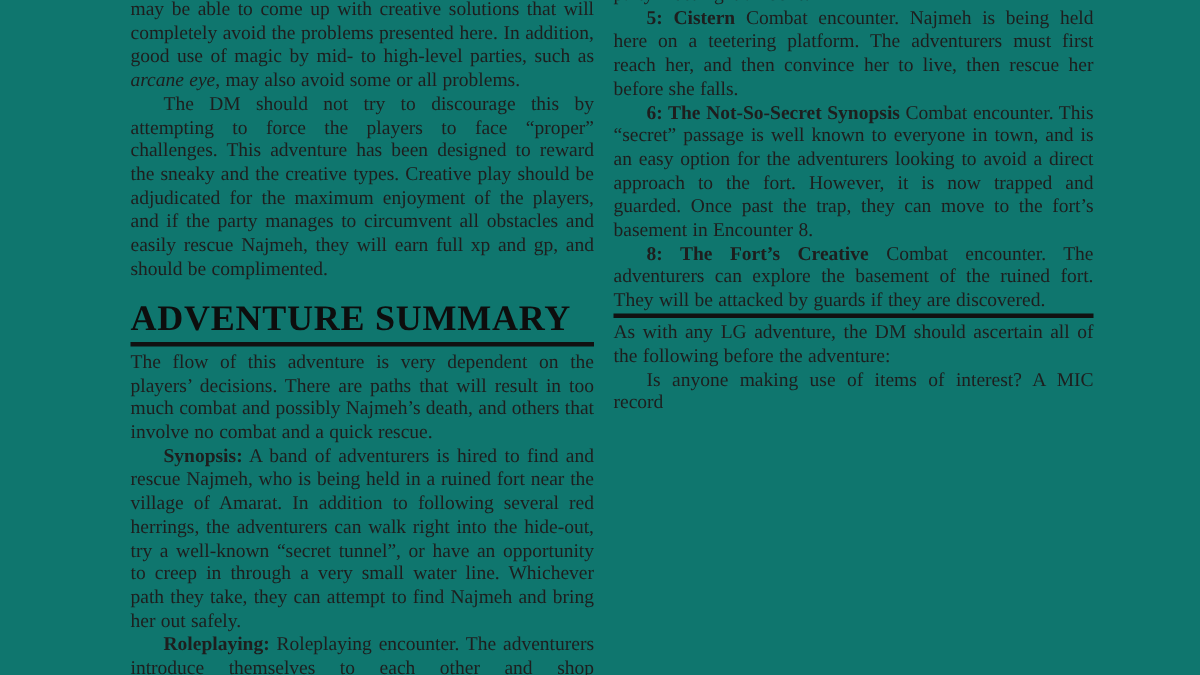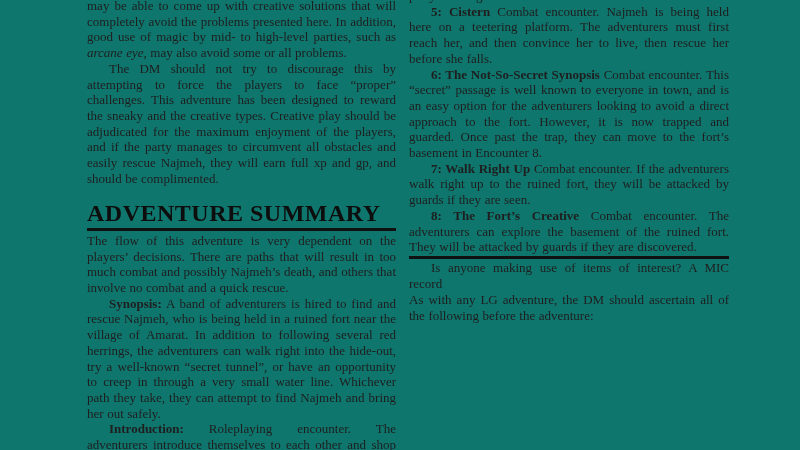--- a/index.html
+++ b/index.html
@@ -57,25 +57,24 @@
 <body>
 
 <div class="page">
   <div class="column column-left">
       <p class="para">may be able to come up with creative solutions that will completely avoid the problems presented here. In addition, good use of magic by mid- to high-level parties, such as <span class="i">arcane eye</span>, may also avoid some or all problems.</p>
       <p class="para indent">The DM should not try to discourage this by attempting to force the players to face “proper” challenges. This adventure has been designed to reward the sneaky and the creative types. Creative play should be adjudicated for the maximum enjoyment of the players, and if the party manages to circumvent all obstacles and easily rescue Najmeh, they will earn full xp and gp, and should be complimented.</p>
       <h2 class="section-heading">ADVENTURE SUMMARY</h2>
       <div class="rule"></div>
       <p class="para">The flow of this adventure is very dependent on the players’ decisions. There are paths that will result in too much combat and possibly Najmeh’s death, and others that involve no combat and a quick rescue.</p>
       <p class="para indent"><span class="b">Synopsis:</span> A band of adventurers is hired to find and rescue Najmeh, who is being held in a ruined fort near the village of Amarat. In addition to following several red herrings, the adventurers can walk right into the hide-out, try a well-known “secret tunnel”, or have an opportunity to creep in through a very small water line. Whichever path they take, they can attempt to find Najmeh and bring her out safely.</p>
-      <p class="para indent cont"><span class="b">Introduction:</span> Roleplaying encounter. The adventurers introduce themselves to each other and shop</p>
+      <p class="para indent cont"><span class="b">Roleplaying:</span> Roleplaying encounter. The adventurers introduce themselves to each other and shop</p>
     </div>
   <div class="column column-right">
       <p class="para">party must fight an ooze.</p>
       <p class="para indent"><span class="b">5: Cistern</span> Combat encounter. Najmeh is being held here on a teetering platform. The adventurers must first reach her, and then convince her to live, then rescue her before she falls.</p>
       <p class="para indent"><span class="b">6: The Not-So-Secret Synopsis</span> Combat encounter. This “secret” passage is well known to everyone in town, and is an easy option for the adventurers looking to avoid a direct approach to the fort. However, it is now trapped and guarded. Once past the trap, they can move to the fort’s basement in Encounter 8.</p>
-      <p class="para indent"><span class="b">7: Walk Right Up</span> Combat encounter. If the adventurers walk right up to the ruined fort, they will be attacked by guards if they are seen.</p>
       <p class="para indent"><span class="b">8: The Fort’s Creative</span> Combat encounter. The adventurers can explore the basement of the ruined fort. They will be attacked by guards if they are discovered.</p>
       <div class="rule"></div>
+      <p class="para">As with any LG adventure, the DM should ascertain all of the following before the adventure:</p>
       <p class="para indent cont">Is anyone making use of items of interest? A MIC record</p>
-      <p class="para">As with any LG adventure, the DM should ascertain all of the following before the adventure:</p>
     </div>
 </div>
 
 </body></html>

